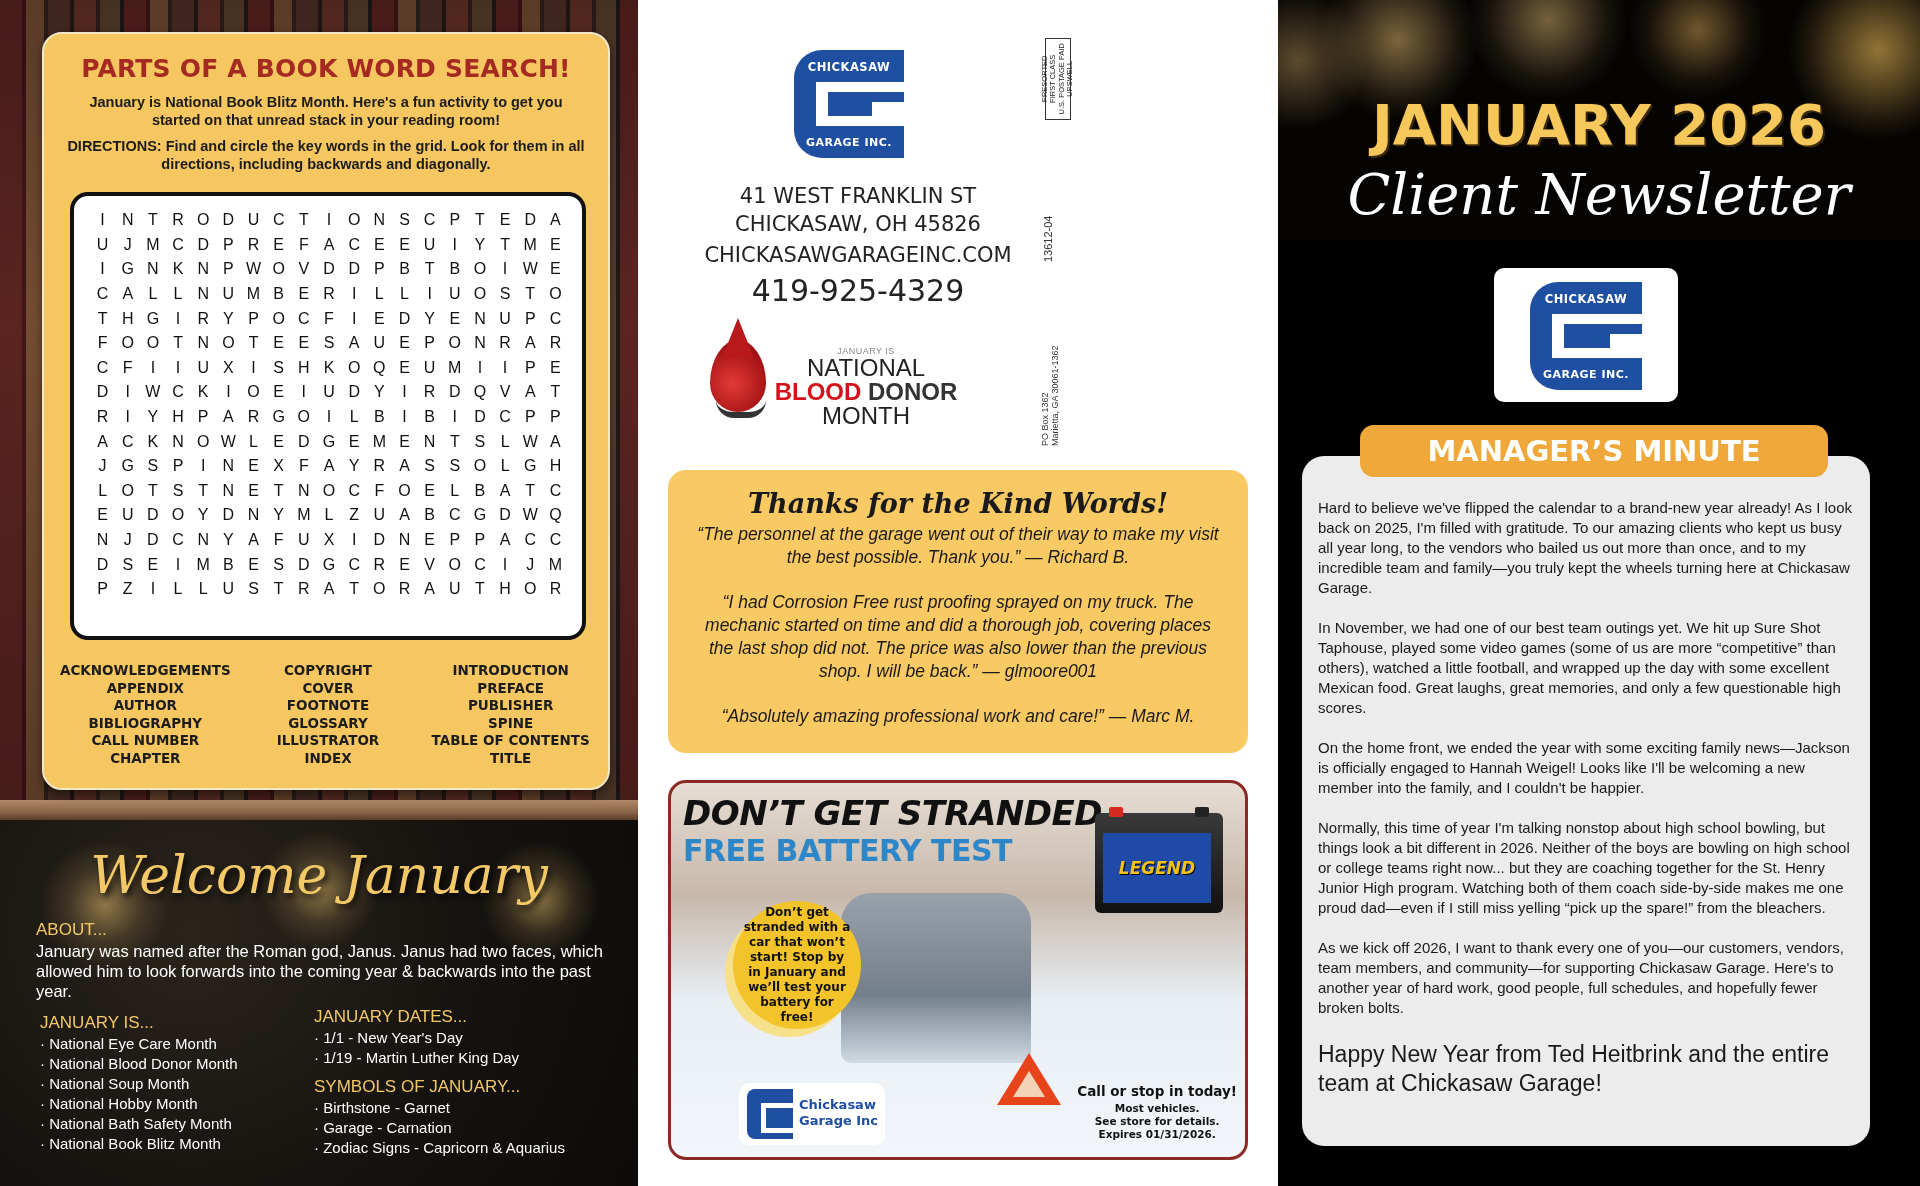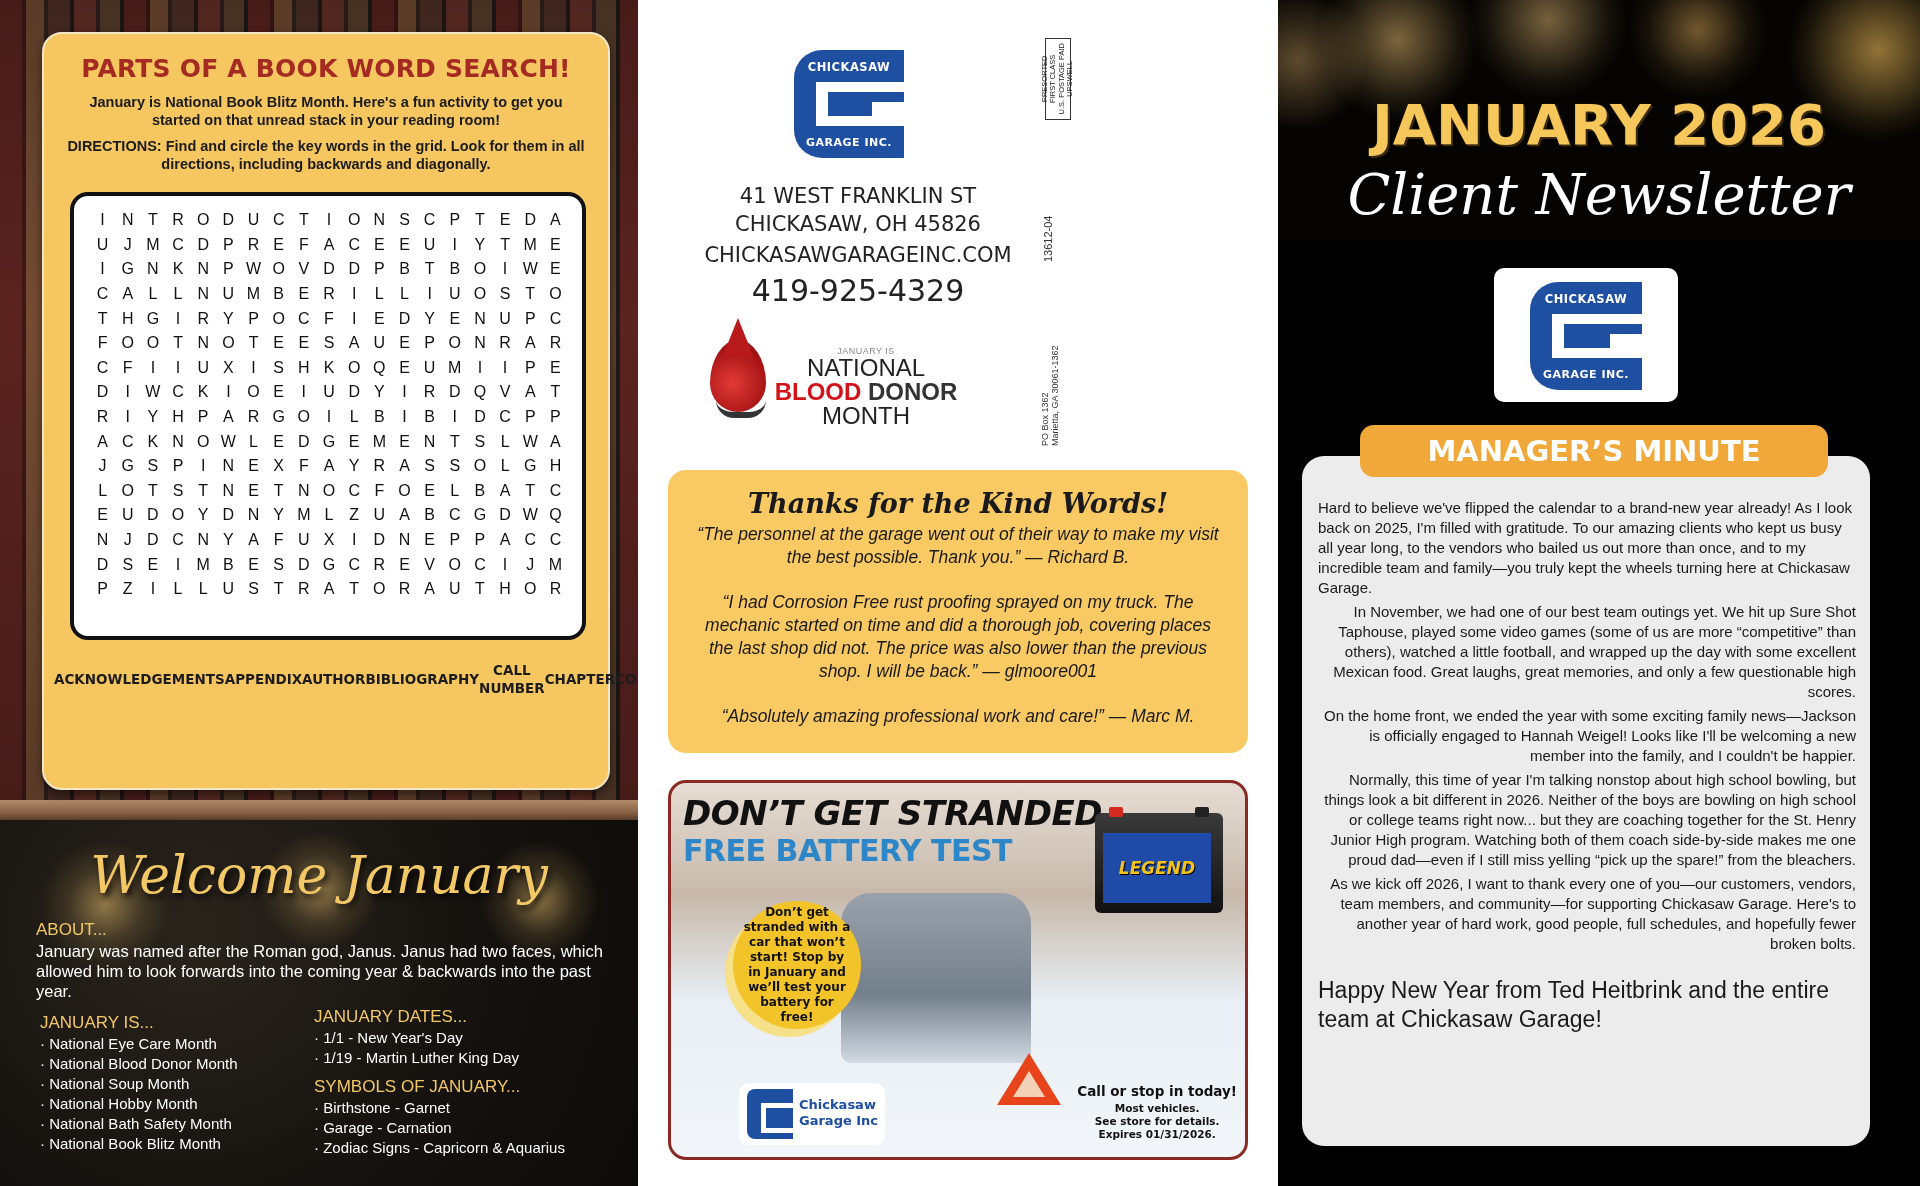--- a/index.html
+++ b/index.html
@@ -55,21 +55,21 @@
     display: grid; grid-template-columns: repeat(19, 1fr); grid-template-rows: repeat(17, 1fr);
     font-family: "Liberation Sans", sans-serif; font-size: 16px; color: #111;
   }
   .ws-cell { display: flex; align-items: center; justify-content: center; }
 
   .ws-words {
     position: absolute; left: 10px; top: 628px; width: 548px;
     display: grid; grid-template-columns: 1fr 1fr 1fr;
     font-family: "DejaVu Sans", sans-serif; font-weight: bold; font-size: 13.5px; line-height: 17.6px;
   }
-  .ws-col { display: flex; flex-direction: row; align-items: center; }
+  .ws-col { display: flex; flex-direction: column; align-items: center; }
 
   .welcome-title {
     position: absolute; left: 0; width: 638px; top: 845px; text-align: center;
     font-family: "DejaVu Serif", serif; font-style: italic; font-size: 52px; color: #f3c866;
     text-shadow: 3px 4px 6px rgba(0,0,0,0.8);
   }
   .about-head { position: absolute; left: 36px; top: 920px; font-size: 17px; color: #f3c866; }
   .about-body {
     position: absolute; left: 36px; top: 941px; width: 580px;
     font-size: 16.5px; line-height: 20px; color: #fff;
@@ -229,21 +229,21 @@
   .mm-pill {
     position: absolute; left: 82px; top: 425px; width: 468px; height: 52px; background: #f0a83a;
     border-radius: 14px; color: #fff; text-align: center; line-height: 52px;
     font-family: "DejaVu Sans", sans-serif; font-weight: bold; font-size: 29px; z-index: 2;
   }
   .mm-card {
     position: absolute; left: 24px; top: 456px; width: 568px; height: 690px; background: #ececec; border-radius: 22px;
     padding: 42px 14px 0 16px; color: #1a1a1a;
   }
   .mm-p { font-size: 15px; line-height: 20px; }
-  .mm-p + .mm-p { margin-top: 4px; text-align: right; }
+  .mm-p + .mm-p { margin-top: 20px; }
   .mm-sign { margin-top: 22px; font-size: 23px; line-height: 29px; }
 </style>
 </head>
 <body>
 
 <section class="panel" id="left">
   <div class="shelf-books"></div>
   <div class="shelf-board"></div>
   <div class="bottom-dark">
     <div class="spark" style="left:40px;top:20px;width:130px;height:130px;"></div>

